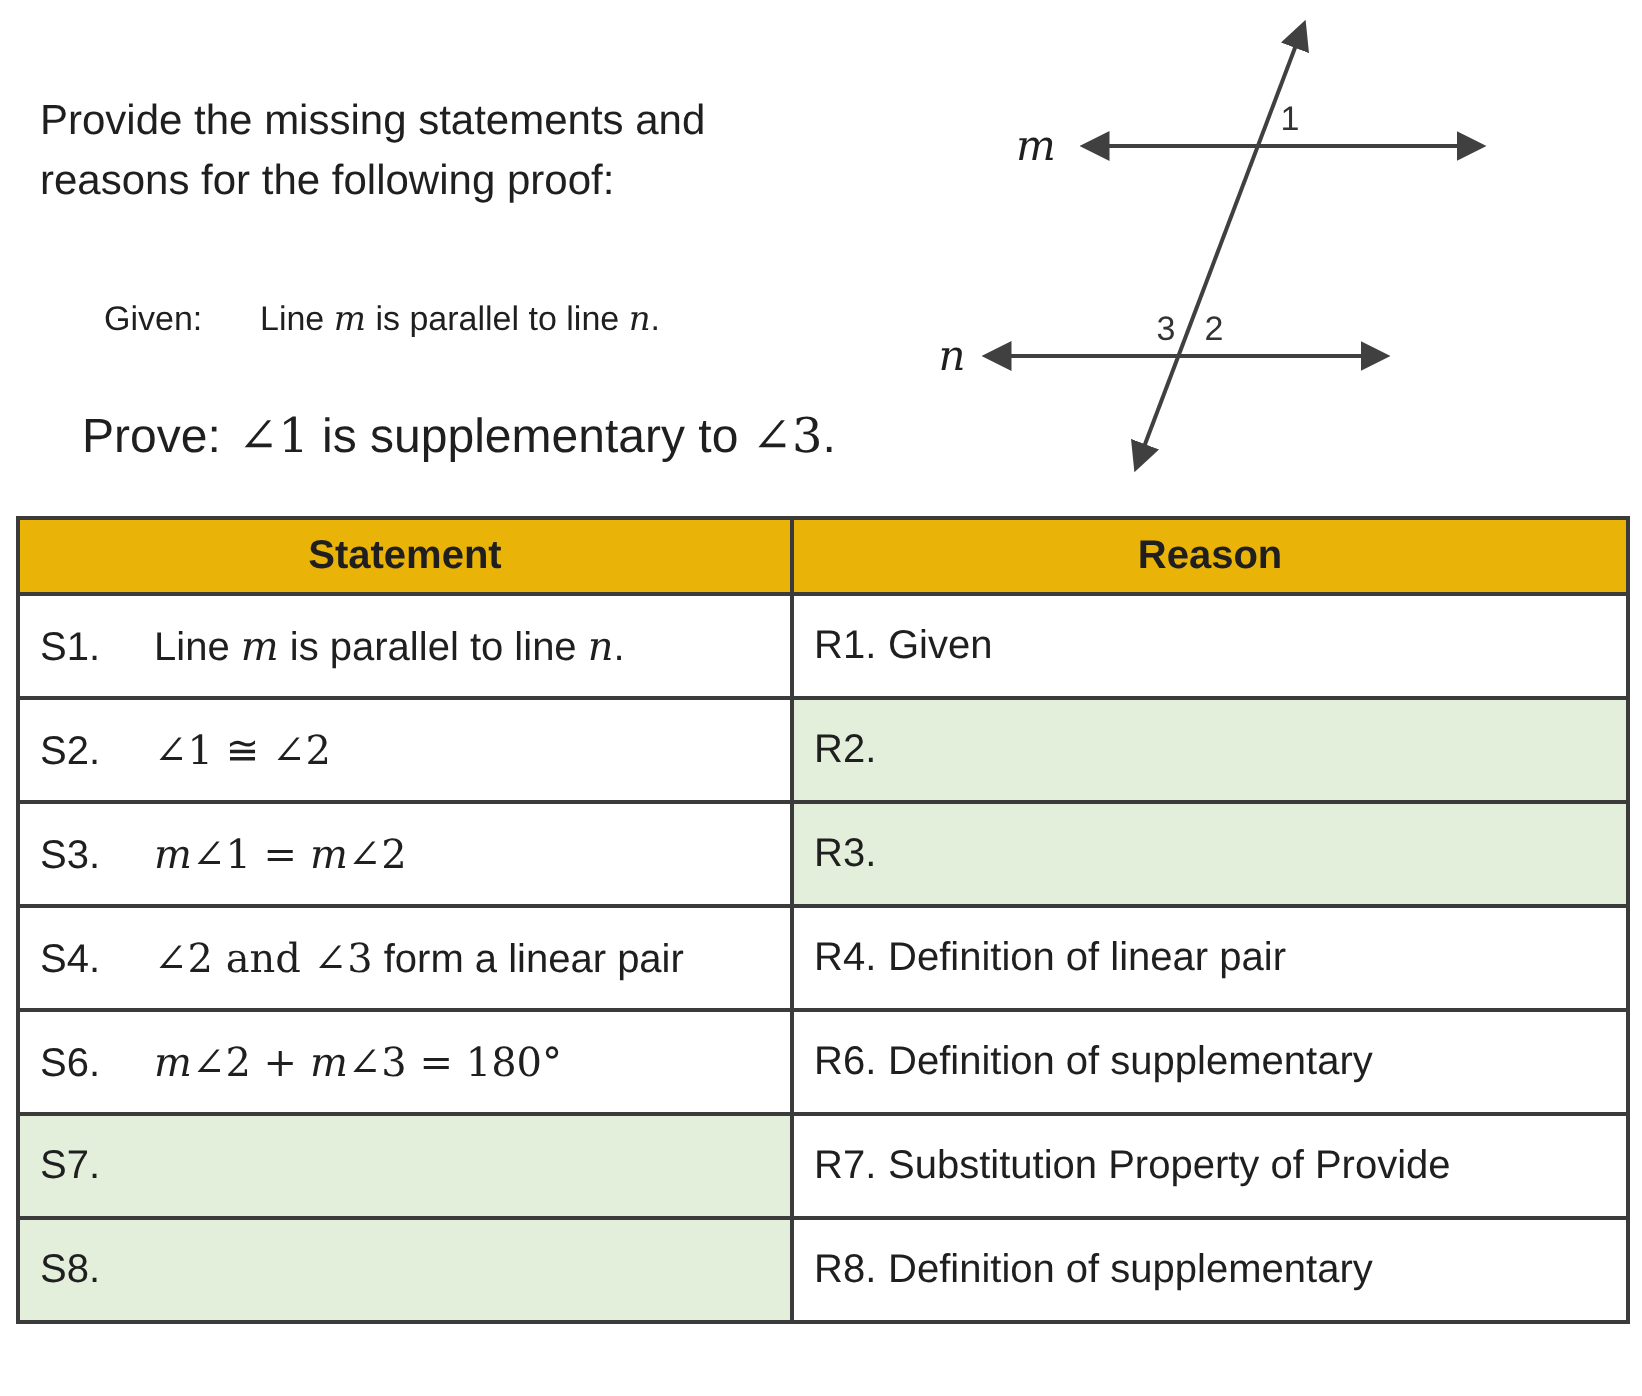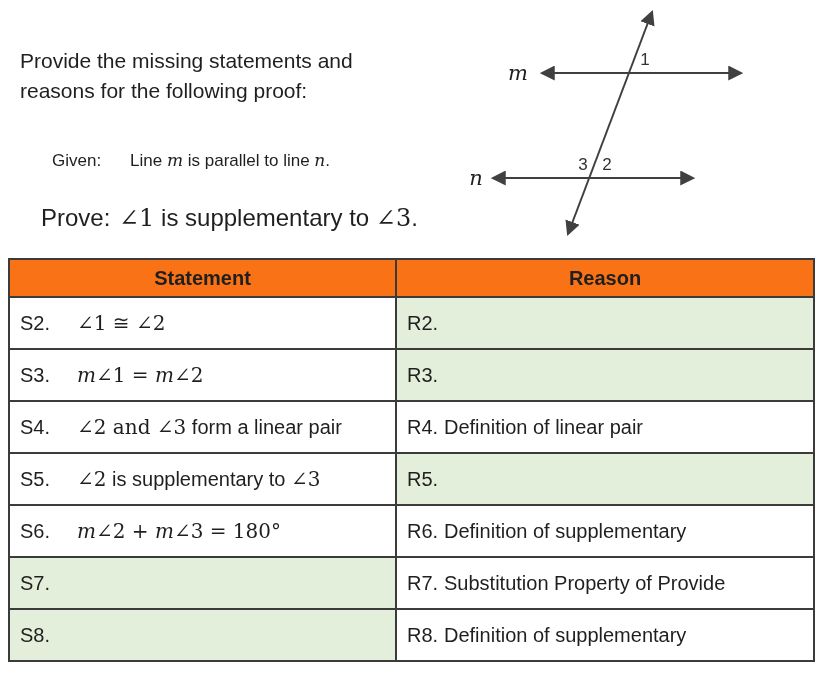--- a/index.html
+++ b/index.html
@@ -20,21 +20,21 @@
   .diagram{left:450px;top:0;width:371px;height:254px;}
   .dia-stroke{stroke:#404040;stroke-width:2;fill:none;}
   .dia-num{font-family:"Liberation Sans","DejaVu Sans",sans-serif;font-size:17px;fill:#333;}
   .dia-var{font-family:"DejaVu Serif",serif;font-style:italic;font-size:21px;fill:#1f1f1f;}
 
   
   table.proof{left:8px;top:258px;width:805px;border-collapse:collapse;table-layout:fixed;
               position:absolute;font-size:20px;}
   col.col-s{width:387px;}
   col.col-r{width:418px;}
-  .proof th{height:34px;border:2px solid #3b3b3b;background:#f97316;
+  .proof th{height:34px;border:2px solid #3b3b3b;background:#eab308;
             font-weight:bold;text-align:center;font-size:20px;}
   .proof td{height:50px;border:2px solid #3b3b3b;vertical-align:middle;
             padding:0 6px 0 10px;background:#ffffff;white-space:nowrap;overflow:hidden;}
   .proof td.missing{background:#e3efda;}
   .s-lbl{display:inline-block;width:57px;}
   .r-lbl{display:inline-block;width:37px;}
 </style>
 </head>
 <body>
 
@@ -74,48 +74,48 @@
     </colgroup>
   <thead>
     <tr>
       <th>Statement</th>
       <th>Reason</th>
     </tr>
   </thead>
   <tbody>
     <tr>
       <td>
+        <span class="s-lbl">S1.</span><span class="t">Line </span><span class="mv">m</span><span class="t"> is parallel to line </span><span class="mv">n</span><span class="t">.</span>
+      </td>
+      <td>
+        <span class="r-lbl">R1.</span><span class="t">Given</span>
+      </td>
+    </tr>
+    <tr>
+      <td>
         <span class="s-lbl">S2.</span><span class="mm">∠1 ≅ ∠2</span>
       </td>
       <td class="missing">
         <span class="r-lbl">R2.</span><span class="t"></span>
       </td>
     </tr>
     <tr>
       <td>
         <span class="s-lbl">S3.</span><span class="mv">m</span><span class="mm">∠1 = </span><span class="mv">m</span><span class="mm">∠2</span>
       </td>
       <td class="missing">
         <span class="r-lbl">R3.</span><span class="t"></span>
       </td>
     </tr>
     <tr>
       <td>
         <span class="s-lbl">S4.</span><span class="mm">∠2 and ∠3</span><span class="t"> form a linear pair</span>
       </td>
       <td>
         <span class="r-lbl">R4.</span><span class="t">Definition of linear pair</span>
-      </td>
-    </tr>
-    <tr>
-      <td>
-        <span class="s-lbl">S5.</span><span class="mm">∠2</span><span class="t"> is supplementary to </span><span class="mm">∠3</span>
-      </td>
-      <td class="missing">
-        <span class="r-lbl">R5.</span><span class="t"></span>
       </td>
     </tr>
     <tr>
       <td>
         <span class="s-lbl">S6.</span><span class="mv">m</span><span class="mm">∠2 + </span><span class="mv">m</span><span class="mm">∠3 = 180°</span>
       </td>
       <td>
         <span class="r-lbl">R6.</span><span class="t">Definition of supplementary</span>
       </td>
     </tr>

